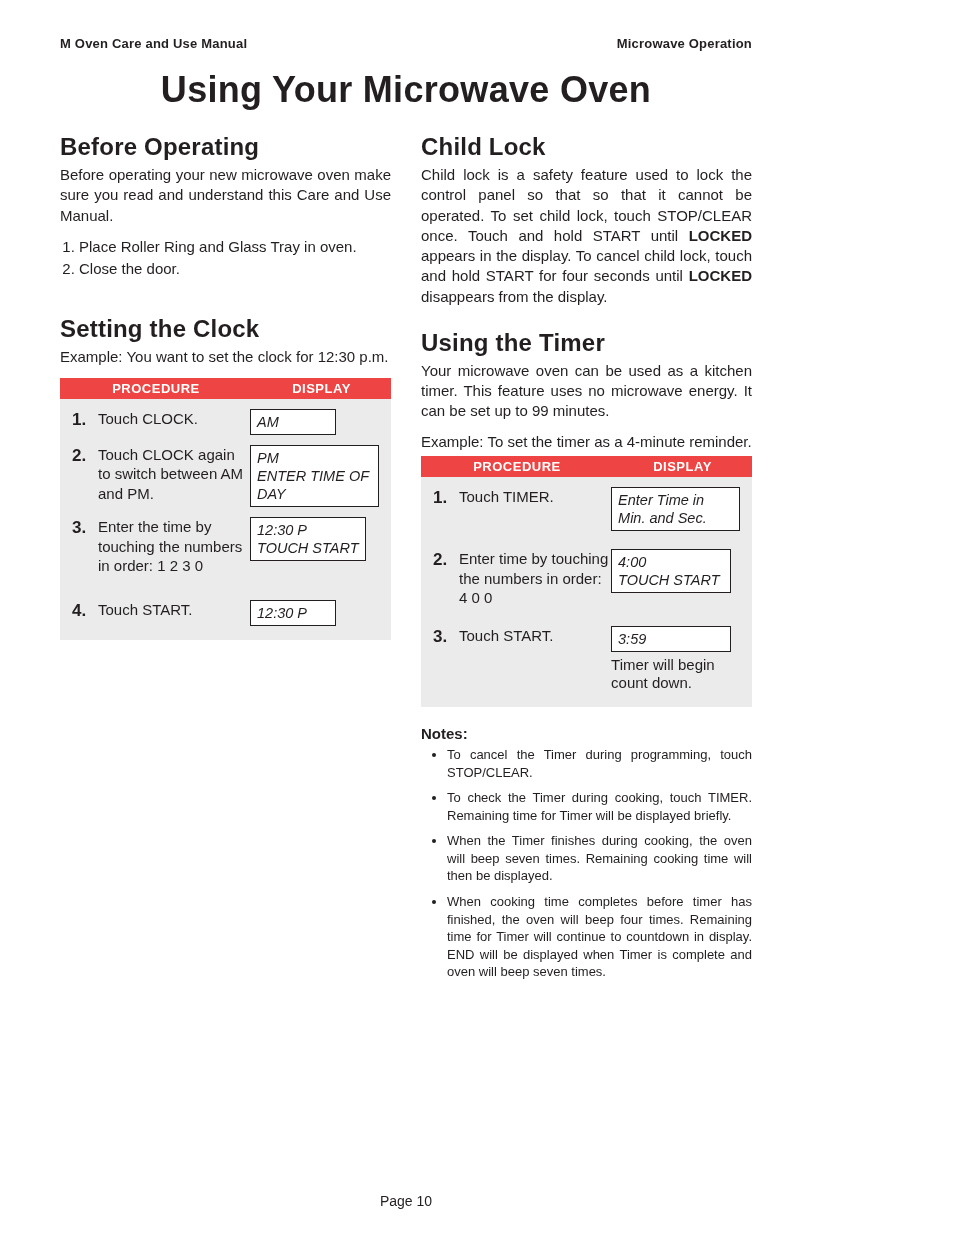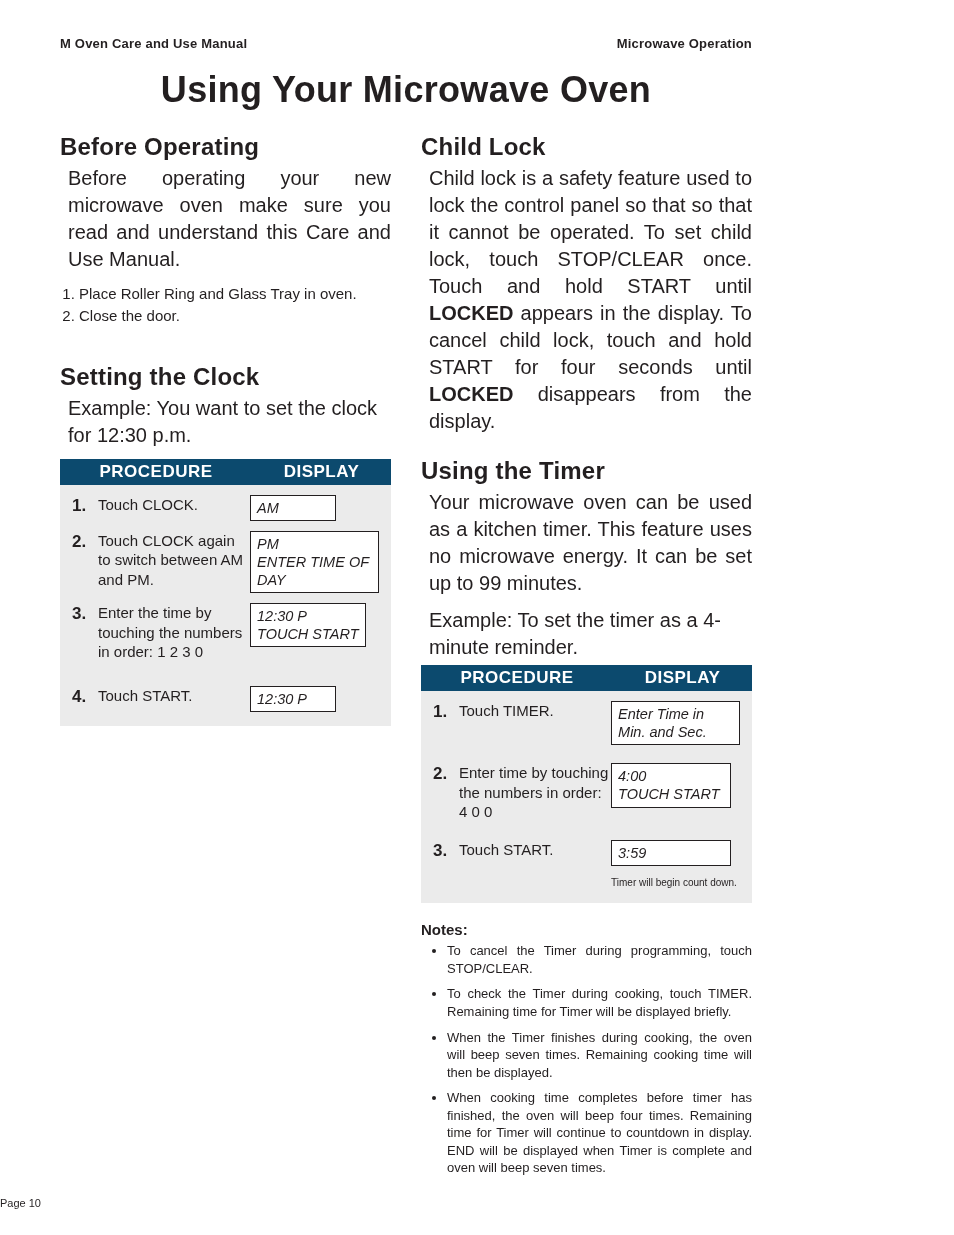--- a/index.html
+++ b/index.html
@@ -39,23 +39,23 @@
     flex: 1;
     min-width: 0;
   }
   h2.section-heading {
     font-size: 24px;
     font-weight: 700;
     margin: 14px 0 4px 0;
     letter-spacing: 0.2px;
   }
   p.body {
-    font-size: 20px;
+    font-size: 15px;
     line-height: 1.35;
-    margin: 4px 0 10px 8px;
+    margin: 4px 0 10px 0;
     text-align: justify;
   }
   p.body .bold { font-weight: 700; }
   ol.num-list {
     list-style: decimal;
     margin: 4px 0 10px 19px;
     padding: 0;
     font-size: 15px;
     line-height: 1.45;
   }
@@ -70,25 +70,25 @@
   ul.bul-list li { margin-bottom: 8px; }
   .notes-label { font-weight: 700; font-size: 15px; margin: 18px 0 4px 0; }
 
   
   .proc-wrap {
     background: #ebebeb;
     padding: 0 0 14px 0;
     margin-top: 4px;
   }
   .proc-header {
-    background: #0c4a6e;
+    background: #ef4444;
     color: #fff;
     display: flex;
     font-weight: 700;
-    font-size: 17px;
+    font-size: 13px;
     letter-spacing: 0.5px;
     padding: 3px 0;
   }
   .proc-header .ph-left {
     flex: 0 0 58%;
     text-align: center;
   }
   .proc-header .ph-right {
     flex: 1;
     text-align: center;
@@ -118,29 +118,30 @@
     padding: 3px 6px;
     font-style: italic;
     font-size: 14.5px;
     line-height: 1.25;
     background: #ffffff;
     display: inline-block;
     min-width: 86px;
     box-sizing: border-box;
   }
   .disp-note {
-    font-size: 10px;
+    font-size: 15px;
     line-height: 1.25;
-    margin-top: 11px;
+    margin-top: 4px;
   }
   .page-footer {
     position: absolute;
     bottom: 26px;
     left: 0; right: 0;
-    font-size: 11px;
+    text-align: center;
+    font-size: 14px;
   }
 </style>
 </head>
 <body>
 
 <div class="page">
 
   <div class="top-header">
     <span>M Oven Care and Use Manual</span>
     <span>Microwave Operation</span>

